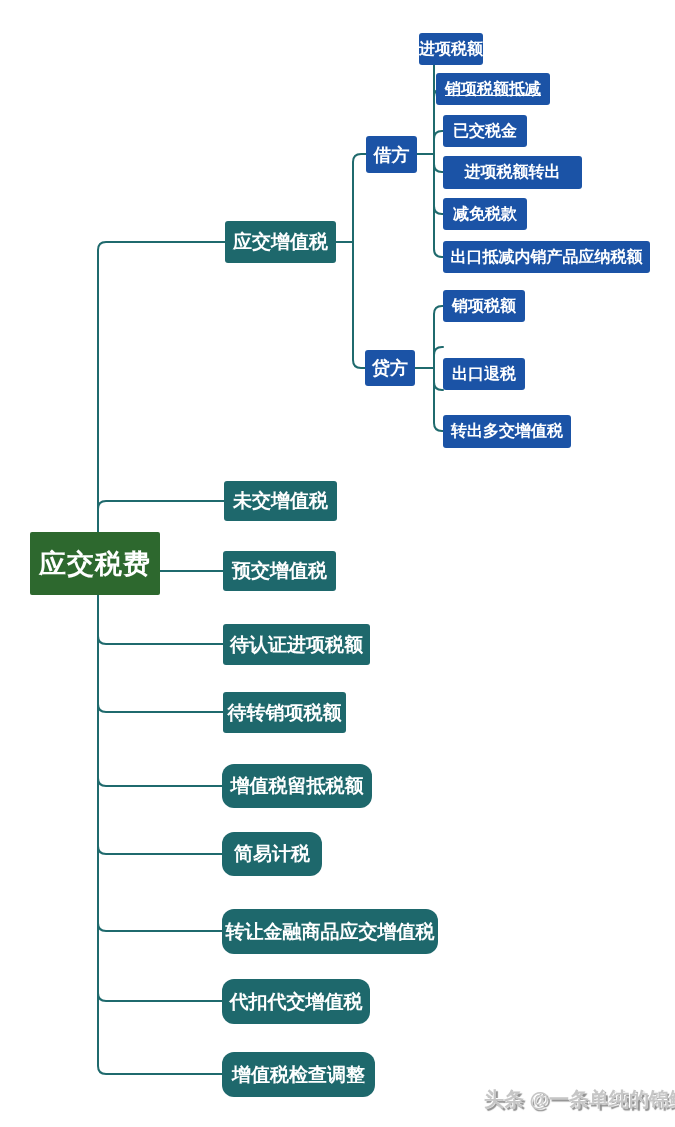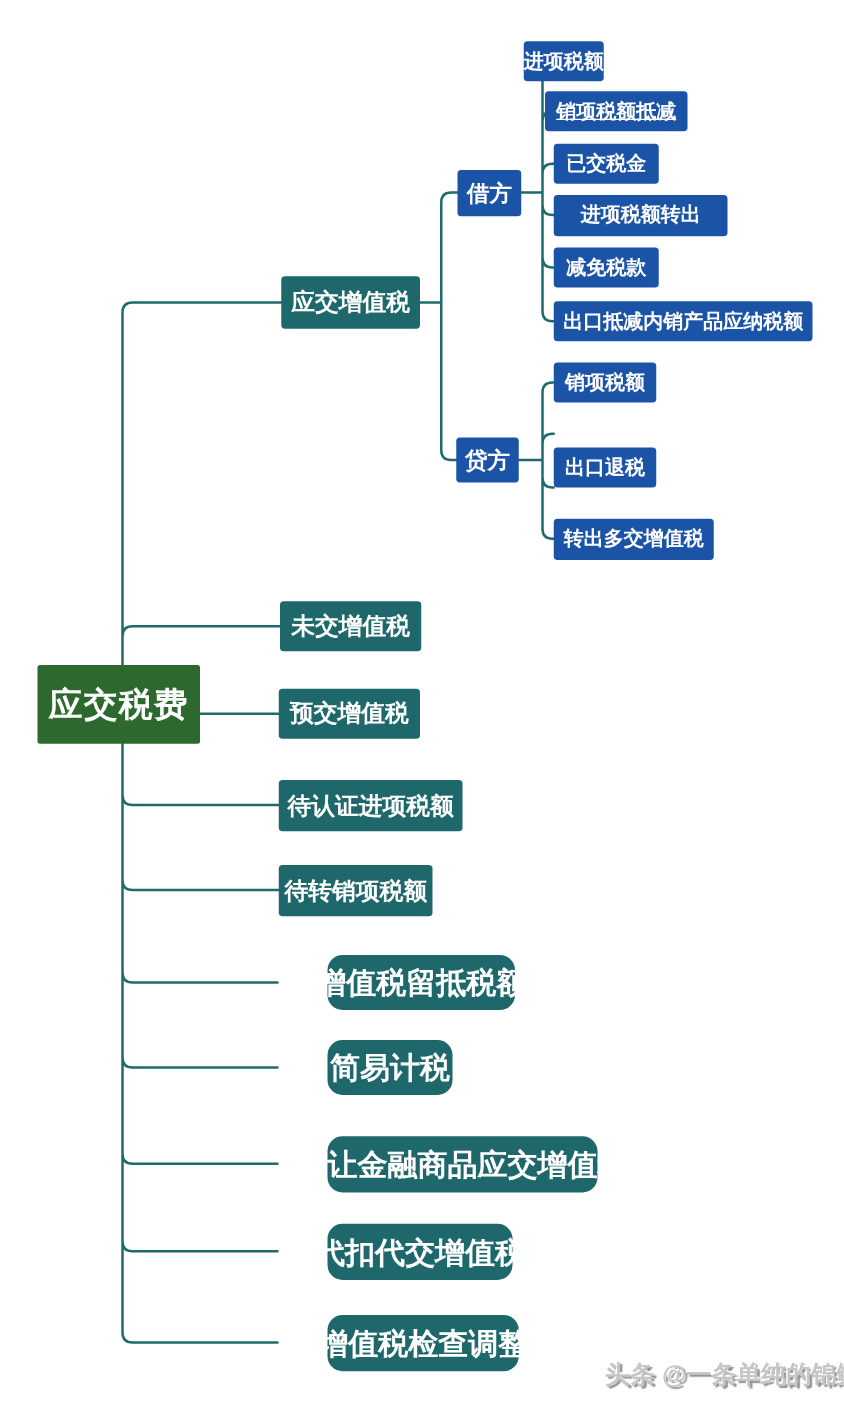--- a/index.html
+++ b/index.html
@@ -18,21 +18,21 @@
     box-sizing:border-box;
   }
   .root-node{
     background:#2d682e;font-size:27px;border-radius:2px;
     letter-spacing:1px;
   }
   .branch{
     background:#1e686c;font-size:19px;border-radius:3px;
   }
   .branch-rounded{
-    background:#1e686c;font-size:24px;border-radius:12px;margin-left:40px;
+    background:#1e686c;font-size:19px;border-radius:12px;
   }
   .side{
     background:#1b53a6;font-size:18px;border-radius:3px;
   }
   .leaf{
     background:#1b53a6;font-size:16px;border-radius:3px;
   }
   .watermark{
     position:absolute;z-index:1;
     font-size:20px;font-weight:bold;white-space:nowrap;

